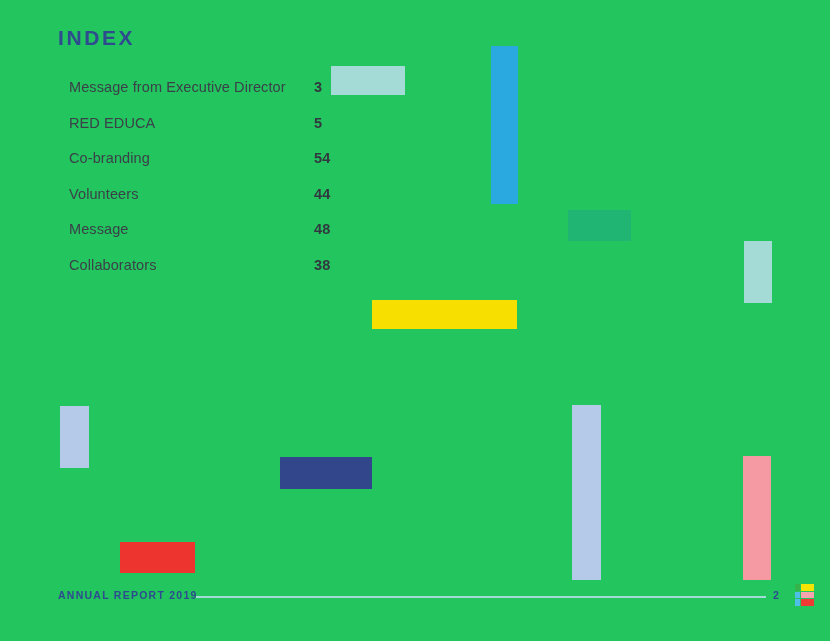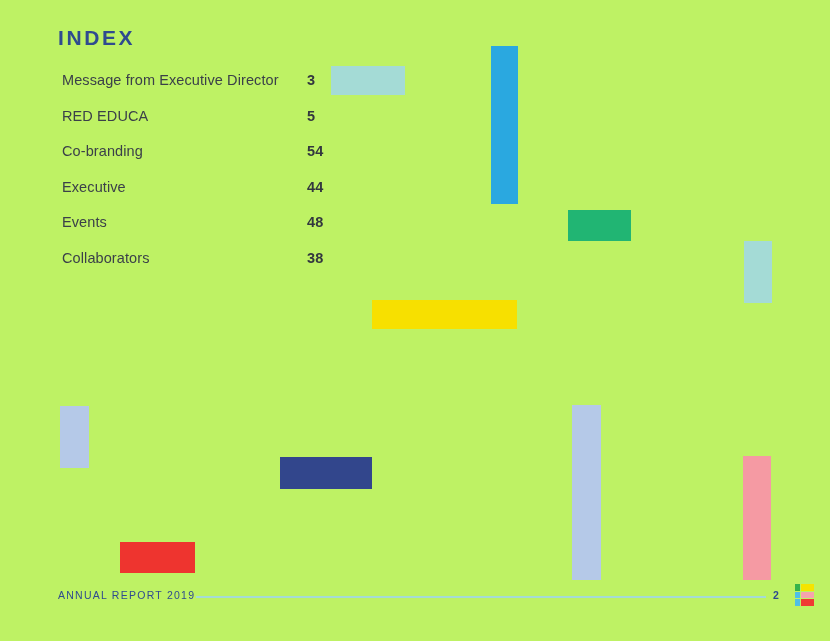--- a/index.html
+++ b/index.html
@@ -9,21 +9,21 @@
     background: #ffffff;
   }
   body {
     font-family: "Liberation Sans", sans-serif;
     -webkit-font-smoothing: antialiased;
   }
   #page {
     position: relative;
     width: 830px;
     height: 641px;
-    background: #bef264;
+    background: #22c55e;
     overflow: hidden;
   }
 
   
   .shape {
     position: absolute;
     display: block;
   }
 
   
@@ -40,21 +40,21 @@
     white-space: nowrap;
   }
 
   
   #index-list {
     position: absolute;
     left: 58px;
     top: 68px;
     width: 300px;
     list-style: none;
-    margin: 4px;
+    margin: 11px;
     padding: 0;
   }
   .index-row {
     position: relative;
     height: 35.5px;
     line-height: 16px;
   }
   .index-label {
     position: absolute;
     left: 0;
@@ -80,21 +80,21 @@
     left: 0;
     bottom: 0;
     width: 830px;
     height: 52px;
   }
   #footer-label {
     position: absolute;
     left: 58px;
     top: 0;
     font-size: 10.5px;
-    font-weight: normal;
+    font-weight: bold;
     letter-spacing: 1.25px;
     color: #2f4b8f;
     white-space: nowrap;
   }
   #footer-rule {
     position: absolute;
     left: 196px;
     top: 7px;
     width: 570px;
     height: 2px;
@@ -149,25 +149,25 @@
       </li>
       <li class="index-row">
         <span class="index-label">RED EDUCA</span>
         <span class="index-page">5</span>
       </li>
       <li class="index-row">
         <span class="index-label">Co-branding</span>
         <span class="index-page">54</span>
       </li>
       <li class="index-row">
-        <span class="index-label">Executive</span>
+        <span class="index-label">Volunteers</span>
         <span class="index-page">44</span>
       </li>
       <li class="index-row">
-        <span class="index-label">Events</span>
+        <span class="index-label">Message</span>
         <span class="index-page">48</span>
       </li>
       <li class="index-row">
         <span class="index-label">Collaborators</span>
         <span class="index-page">38</span>
       </li>
     </ul>
 
   <div id="footer">
     <div id="footer-label">ANNUAL REPORT 2019</div>

